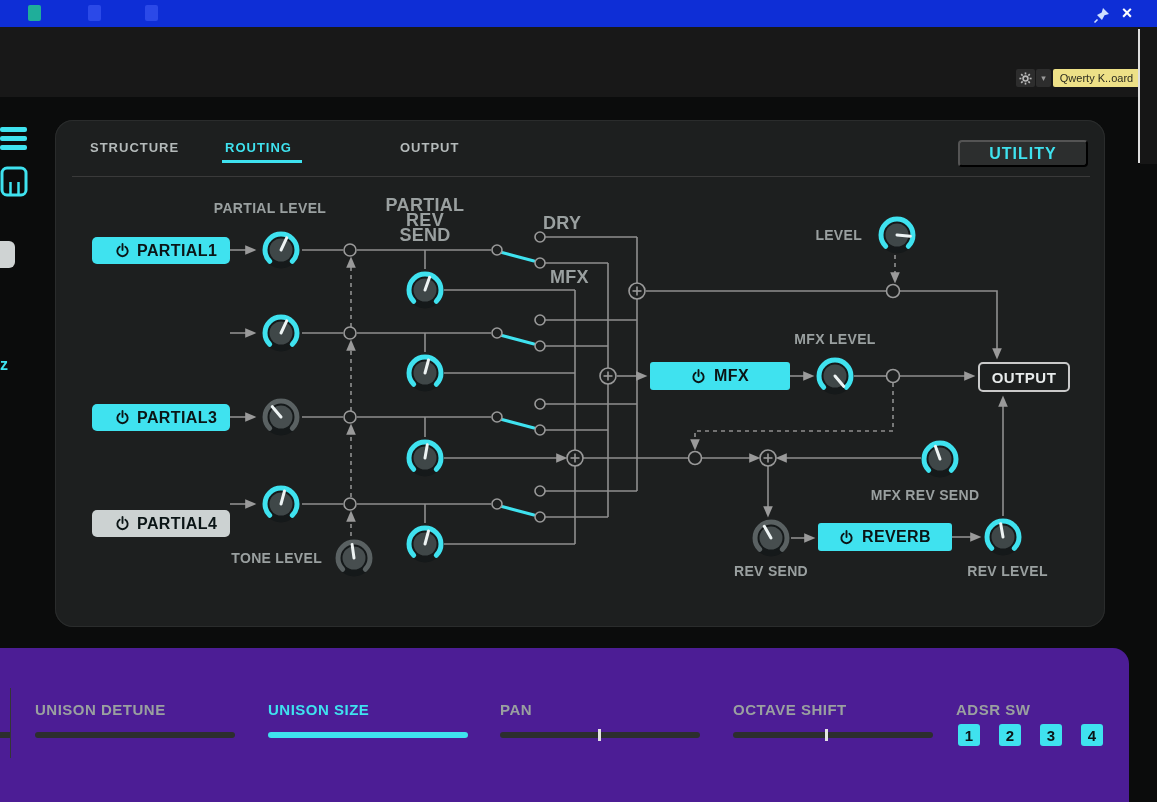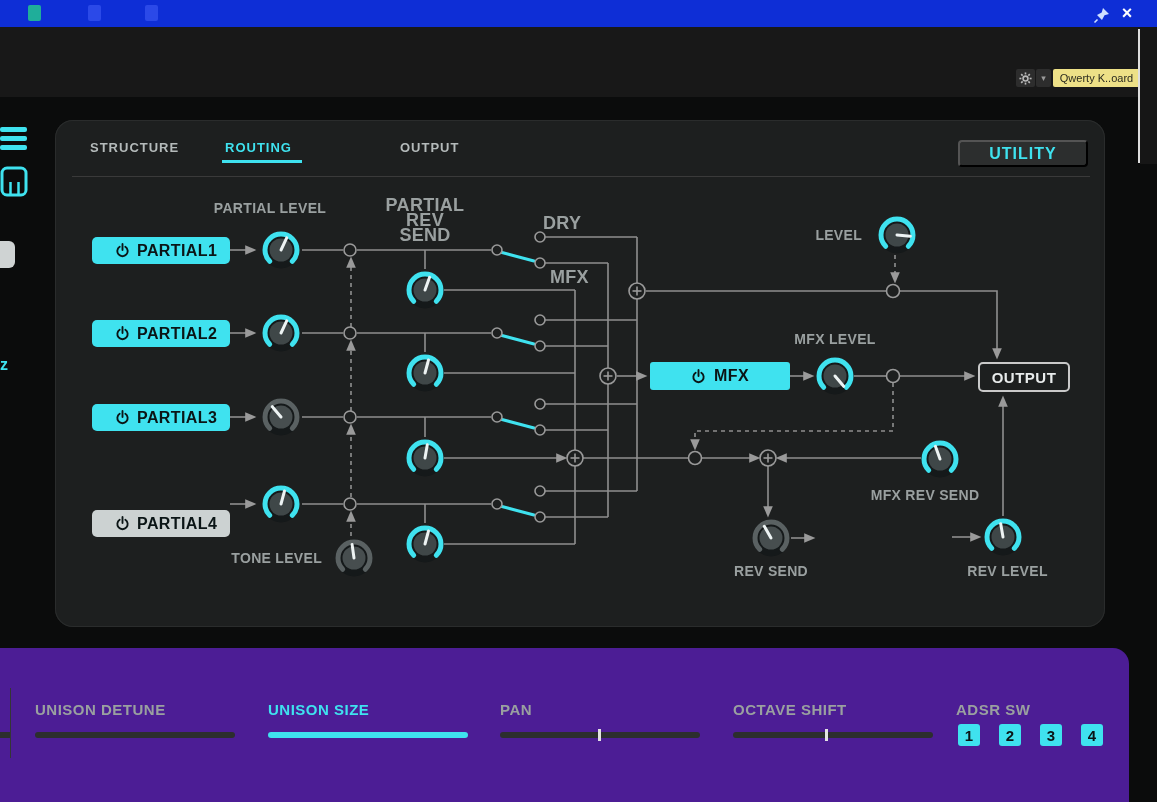--- a/index.html
+++ b/index.html
@@ -281,27 +281,20 @@
   <div class="dlabel center" style="left:721px;top:563px;width:100px">REV SEND</div>
   <div class="dlabel center" style="left:955px;top:563px;width:105px">REV LEVEL</div>
 
   <button class="pbtn" style="top:237px">
     <svg width="15" height="15" viewBox="0 0 16 16">
         <path d="M5 4 A5.5 5.5 0 1 0 11 4" stroke="#0b1516" stroke-width="2" fill="none" stroke-linecap="round"></path>
         <line x1="8" y1="1" x2="8" y2="7.5" stroke="#0b1516" stroke-width="2" stroke-linecap="round"></line>
       </svg>
     <span>PARTIAL1</span>
   </button>
-  <button class="pbtn" style="top:320px">
-    <svg width="15" height="15" viewBox="0 0 16 16">
-        <path d="M5 4 A5.5 5.5 0 1 0 11 4" stroke="#0b1516" stroke-width="2" fill="none" stroke-linecap="round"></path>
-        <line x1="8" y1="1" x2="8" y2="7.5" stroke="#0b1516" stroke-width="2" stroke-linecap="round"></line>
-      </svg>
-    <span>PARTIAL2</span>
-  </button>
   <button class="pbtn" style="top:404px">
     <svg width="15" height="15" viewBox="0 0 16 16">
         <path d="M5 4 A5.5 5.5 0 1 0 11 4" stroke="#0b1516" stroke-width="2" fill="none" stroke-linecap="round"></path>
         <line x1="8" y1="1" x2="8" y2="7.5" stroke="#0b1516" stroke-width="2" stroke-linecap="round"></line>
       </svg>
     <span>PARTIAL3</span>
   </button>
   <button class="pbtn off" style="top:510px">
     <svg width="15" height="15" viewBox="0 0 16 16">
         <path d="M5 4 A5.5 5.5 0 1 0 11 4" stroke="#0b1516" stroke-width="2" fill="none" stroke-linecap="round"></path>
@@ -310,20 +303,27 @@
     <span>PARTIAL4</span>
   </button>
 
   <button class="fxbtn mfx-btn">
     <svg width="15" height="15" viewBox="0 0 16 16">
         <path d="M5 4 A5.5 5.5 0 1 0 11 4" stroke="#0b1516" stroke-width="2" fill="none" stroke-linecap="round"></path>
         <line x1="8" y1="1" x2="8" y2="7.5" stroke="#0b1516" stroke-width="2" stroke-linecap="round"></line>
       </svg>
     <span>MFX</span>
   </button>
+  <button class="fxbtn reverb-btn">
+    <svg width="15" height="15" viewBox="0 0 16 16">
+        <path d="M5 4 A5.5 5.5 0 1 0 11 4" stroke="#0b1516" stroke-width="2" fill="none" stroke-linecap="round"></path>
+        <line x1="8" y1="1" x2="8" y2="7.5" stroke="#0b1516" stroke-width="2" stroke-linecap="round"></line>
+      </svg>
+    <span>REVERB</span>
+  </button>
   <div class="output-box">OUTPUT</div>
 
   <div class="knob" style="left:261px;top:230px"><svg viewBox="0 0 40 40" width="40" height="40">
     <circle cx="20" cy="20" r="18.5" fill="#15191a"></circle>
     <path d="M8.69 31.31 A16 16 0 1 1 31.31 31.31" stroke="#3FE2EF" stroke-width="5" fill="none" stroke-linecap="round"></path>
     <circle cx="20" cy="20" r="11.5" fill="#3f4748"></circle>
     <line x1="20" y1="20" x2="25.7" y2="7.8" stroke="#edf3f3" stroke-width="3" stroke-linecap="round"></line>
   </svg></div>
   <div class="knob" style="left:261px;top:313px"><svg viewBox="0 0 40 40" width="40" height="40">
     <circle cx="20" cy="20" r="18.5" fill="#15191a"></circle>

